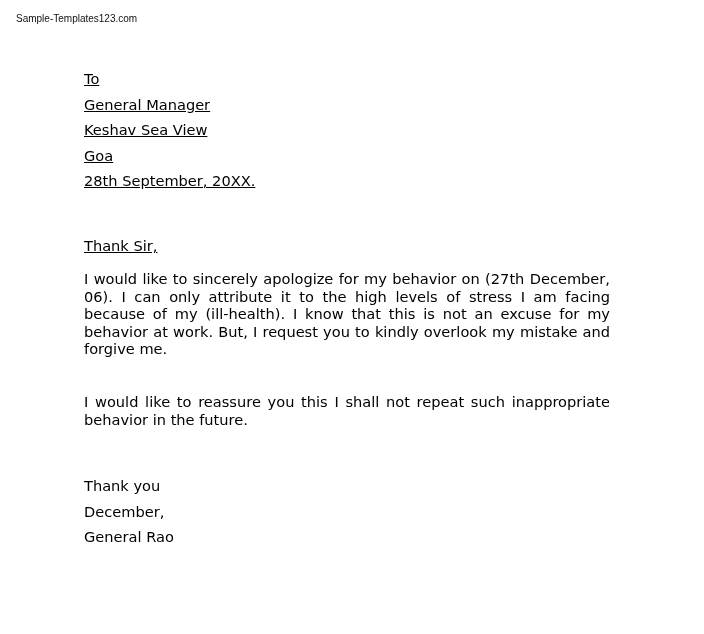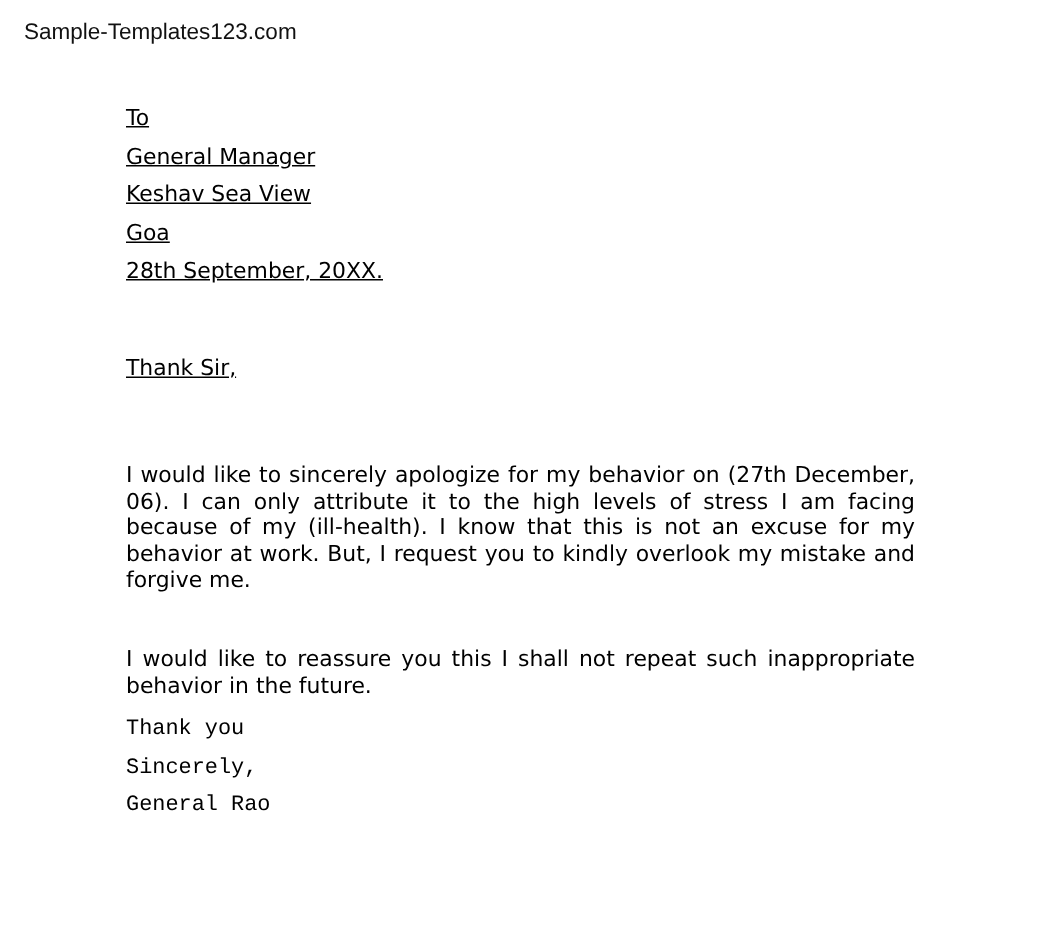--- a/index.html
+++ b/index.html
@@ -13,21 +13,21 @@
       position: relative;
       overflow: hidden;
       font-family: "DejaVu Sans", sans-serif;
       color: #000000;
     }
     .watermark {
       position: absolute;
       left: 16px;
       top: 13px;
       font-family: "Liberation Sans", sans-serif;
-      font-size: 15px;
+      font-size: 10px;
       color: #111111;
       letter-spacing: 0px;
     }
     .letter {
       position: absolute;
       left: 84px;
       top: 0;
       width: 526px;
       font-size: 14.6px;
     }
@@ -37,28 +37,26 @@
       white-space: nowrap;
       line-height: 18px;
       text-decoration: underline;
     }
     .para {
       position: absolute;
       left: 0;
       width: 526px;
       text-align: justify;
       line-height: 17.6px;
-      margin-top: 38px;
     }
     .closing-line {
       position: absolute;
       left: 0;
       white-space: nowrap;
       line-height: 18px;
-      font-family: Liberation Mono, monospace;
     }
   </style>
 </head>
 <body>
 
 <div class="watermark">Sample-Templates123.com</div>
 
 <div class="letter">
   <div>
     <div class="addr-line" style="top:70px">To</div>
@@ -69,16 +67,16 @@
   </div>
 
   <div class="addr-line" style="top:237px">Thank Sir,</div>
 
   <div class="para" style="top:270px">I would like to sincerely apologize for my behavior on (27th December, 06). I can only attribute it to the high levels of stress I am facing because of my (ill-health). I know that this is not an excuse for my behavior at work. But, I request you to kindly overlook my mistake and forgive me.</div>
 
   <div class="para" style="top:393px">I would like to reassure you this I shall not repeat such inappropriate behavior in the future.</div>
 
   <div>
     <div class="closing-line" style="top:477px">Thank you</div>
-    <div class="closing-line" style="top:503px">Sincerely,</div>
+    <div class="closing-line" style="top:503px">December,</div>
     <div class="closing-line" style="top:528px">General Rao</div>
   </div>
 </div>
 
 </body></html>

